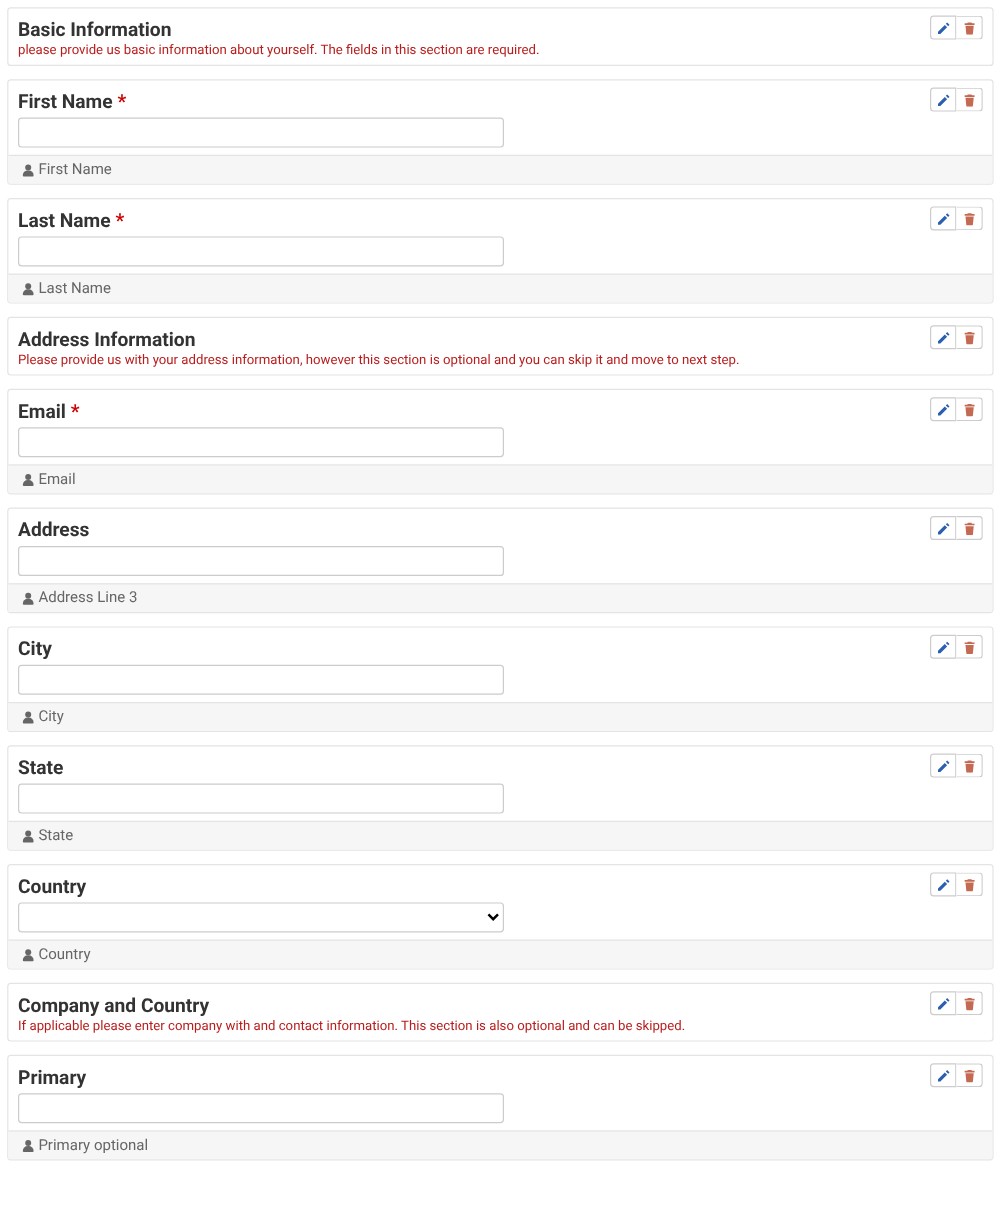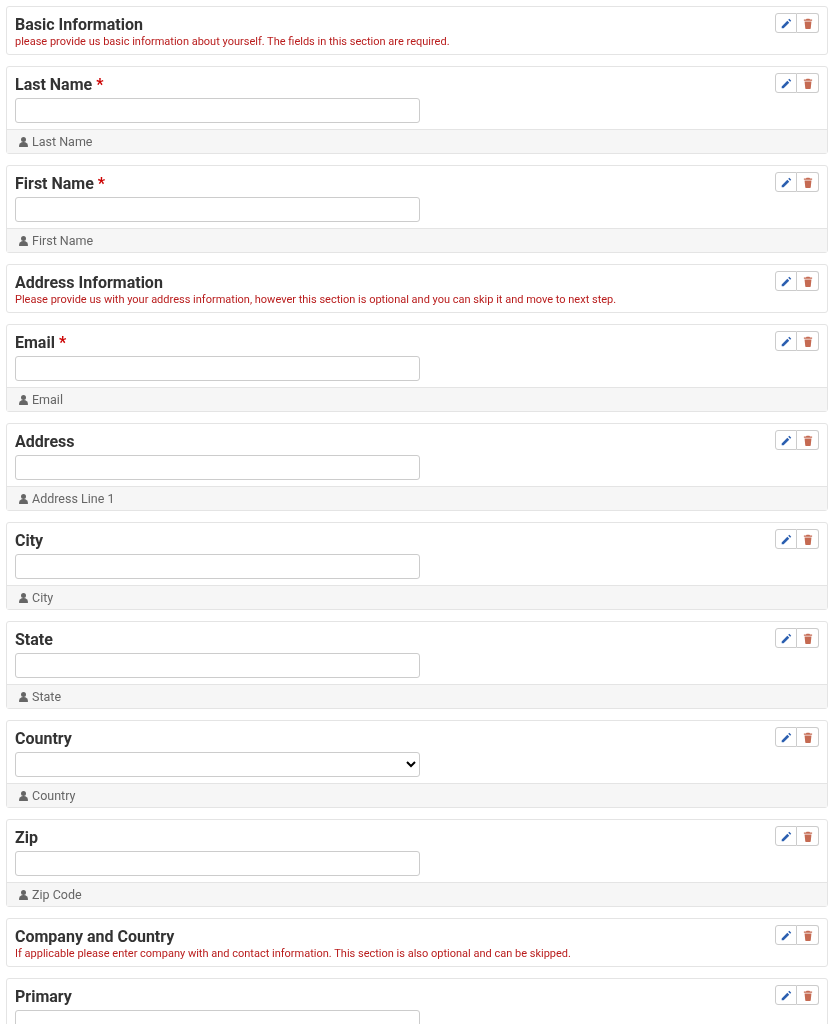--- a/index.html
+++ b/index.html
@@ -126,20 +126,46 @@
               <svg width="10" height="11" viewBox="0 0 14 16">
                 <path fill="currentColor" d="M5 1h4l1 1h3v2H1V2h3l1-1zM2 5h10l-1 10c0 .6-.4 1-1 1H4c-.6 0-1-.4-1-1L2 5z"></path>
               </svg>
             </span>
           </button>
         </div>
       </div>
     </div>
     <div class="card">
       <div class="card-body">
+        <div class="card-title"><span>First Name</span> <span class="req">*</span></div>
+        <div class="input-line"><input type="text" style=""></div>
+        <div class="actions">
+          <button class="btn-icon edit-ic">
+            <span>
+              <svg width="11" height="11" viewBox="0 0 16 16">
+                <path fill="currentColor" d="M12.1 1.1l2.8 2.8-1.6 1.6-2.8-2.8 1.6-1.6zM1 12.2V15h2.8l8.2-8.2-2.8-2.8L1 12.2z"></path>
+              </svg>
+            </span>
+          </button>
+          <button class="btn-icon del-ic">
+            <span>
+              <svg width="10" height="11" viewBox="0 0 14 16">
+                <path fill="currentColor" d="M5 1h4l1 1h3v2H1V2h3l1-1zM2 5h10l-1 10c0 .6-.4 1-1 1H4c-.6 0-1-.4-1-1L2 5z"></path>
+              </svg>
+            </span>
+          </button>
+        </div>
+      </div>
+      <div class="card-footer">
+        <span class="user-ic"></span>
+        <span>First Name</span>
+      </div>
+    </div>
+    <div class="card">
+      <div class="card-body">
         <div class="card-title"><span>Last Name</span> <span class="req">*</span></div>
         <div class="input-line"><input type="text" style=""></div>
         <div class="actions">
           <button class="btn-icon edit-ic">
             <span>
               <svg width="11" height="11" viewBox="0 0 16 16">
                 <path fill="currentColor" d="M12.1 1.1l2.8 2.8-1.6 1.6-2.8-2.8 1.6-1.6zM1 12.2V15h2.8l8.2-8.2-2.8-2.8L1 12.2z"></path>
               </svg>
             </span>
           </button>
@@ -148,46 +174,20 @@
               <svg width="10" height="11" viewBox="0 0 14 16">
                 <path fill="currentColor" d="M5 1h4l1 1h3v2H1V2h3l1-1zM2 5h10l-1 10c0 .6-.4 1-1 1H4c-.6 0-1-.4-1-1L2 5z"></path>
               </svg>
             </span>
           </button>
         </div>
       </div>
       <div class="card-footer">
         <span class="user-ic"></span>
         <span>Last Name</span>
-      </div>
-    </div>
-    <div class="card">
-      <div class="card-body">
-        <div class="card-title"><span>First Name</span> <span class="req">*</span></div>
-        <div class="input-line"><input type="text" style=""></div>
-        <div class="actions">
-          <button class="btn-icon edit-ic">
-            <span>
-              <svg width="11" height="11" viewBox="0 0 16 16">
-                <path fill="currentColor" d="M12.1 1.1l2.8 2.8-1.6 1.6-2.8-2.8 1.6-1.6zM1 12.2V15h2.8l8.2-8.2-2.8-2.8L1 12.2z"></path>
-              </svg>
-            </span>
-          </button>
-          <button class="btn-icon del-ic">
-            <span>
-              <svg width="10" height="11" viewBox="0 0 14 16">
-                <path fill="currentColor" d="M5 1h4l1 1h3v2H1V2h3l1-1zM2 5h10l-1 10c0 .6-.4 1-1 1H4c-.6 0-1-.4-1-1L2 5z"></path>
-              </svg>
-            </span>
-          </button>
-        </div>
-      </div>
-      <div class="card-footer">
-        <span class="user-ic"></span>
-        <span>First Name</span>
       </div>
     </div>
     <div class="card">
       <div class="card-body">
         <div class="card-title">Address Information</div>
         <div class="card-desc">Please provide us with your address information, however this section is optional and you can skip it and move to next step.</div>
         <div class="actions">
           <button class="btn-icon edit-ic">
             <span>
               <svg width="11" height="11" viewBox="0 0 16 16">
@@ -247,21 +247,21 @@
             <span>
               <svg width="10" height="11" viewBox="0 0 14 16">
                 <path fill="currentColor" d="M5 1h4l1 1h3v2H1V2h3l1-1zM2 5h10l-1 10c0 .6-.4 1-1 1H4c-.6 0-1-.4-1-1L2 5z"></path>
               </svg>
             </span>
           </button>
         </div>
       </div>
       <div class="card-footer">
         <span class="user-ic"></span>
-        <span>Address Line 1</span>
+        <span>Address Line 3</span>
       </div>
     </div>
     <div class="card">
       <div class="card-body">
         <div class="card-title"><span>City</span></div>
         <div class="input-line"><input type="text" style=""></div>
         <div class="actions">
           <button class="btn-icon edit-ic">
             <span>
               <svg width="11" height="11" viewBox="0 0 16 16">
@@ -326,46 +326,20 @@
               <svg width="10" height="11" viewBox="0 0 14 16">
                 <path fill="currentColor" d="M5 1h4l1 1h3v2H1V2h3l1-1zM2 5h10l-1 10c0 .6-.4 1-1 1H4c-.6 0-1-.4-1-1L2 5z"></path>
               </svg>
             </span>
           </button>
         </div>
       </div>
       <div class="card-footer">
         <span class="user-ic"></span>
         <span>Country</span>
-      </div>
-    </div>
-    <div class="card">
-      <div class="card-body">
-        <div class="card-title"><span>Zip</span></div>
-        <div class="input-line"><input type="text" style=""></div>
-        <div class="actions">
-          <button class="btn-icon edit-ic">
-            <span>
-              <svg width="11" height="11" viewBox="0 0 16 16">
-                <path fill="currentColor" d="M12.1 1.1l2.8 2.8-1.6 1.6-2.8-2.8 1.6-1.6zM1 12.2V15h2.8l8.2-8.2-2.8-2.8L1 12.2z"></path>
-              </svg>
-            </span>
-          </button>
-          <button class="btn-icon del-ic">
-            <span>
-              <svg width="10" height="11" viewBox="0 0 14 16">
-                <path fill="currentColor" d="M5 1h4l1 1h3v2H1V2h3l1-1zM2 5h10l-1 10c0 .6-.4 1-1 1H4c-.6 0-1-.4-1-1L2 5z"></path>
-              </svg>
-            </span>
-          </button>
-        </div>
-      </div>
-      <div class="card-footer">
-        <span class="user-ic"></span>
-        <span>Zip Code</span>
       </div>
     </div>
     <div class="card">
       <div class="card-body">
         <div class="card-title">Company and Country</div>
         <div class="card-desc">If applicable please enter company with and contact information. This section is also optional and can be skipped.</div>
         <div class="actions">
           <button class="btn-icon edit-ic">
             <span>
               <svg width="11" height="11" viewBox="0 0 16 16">

